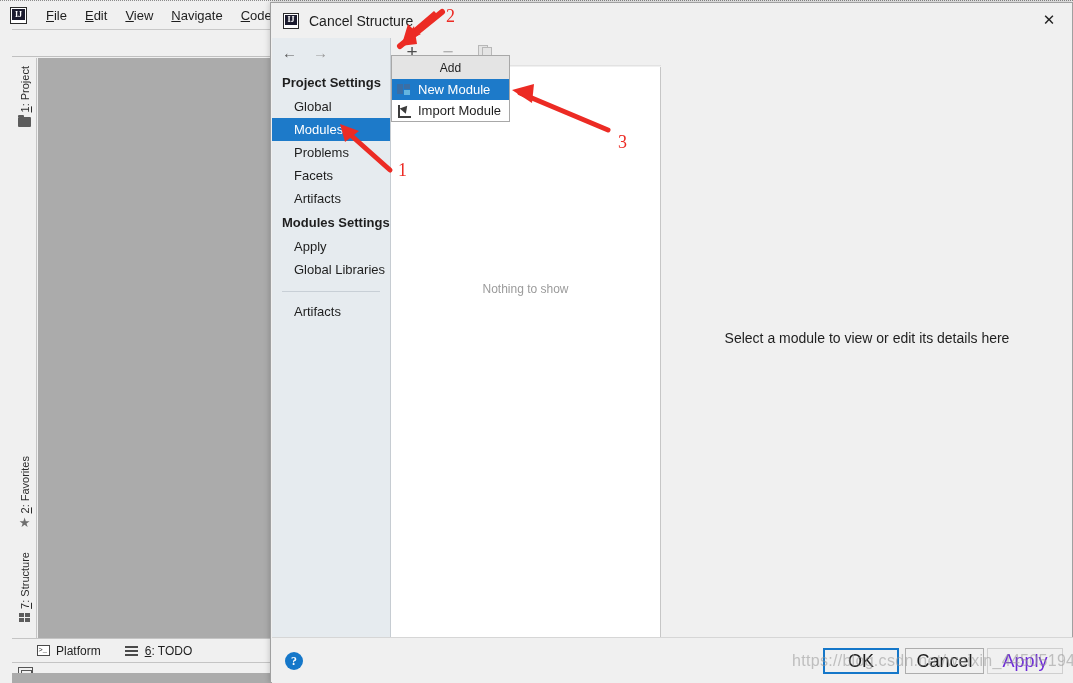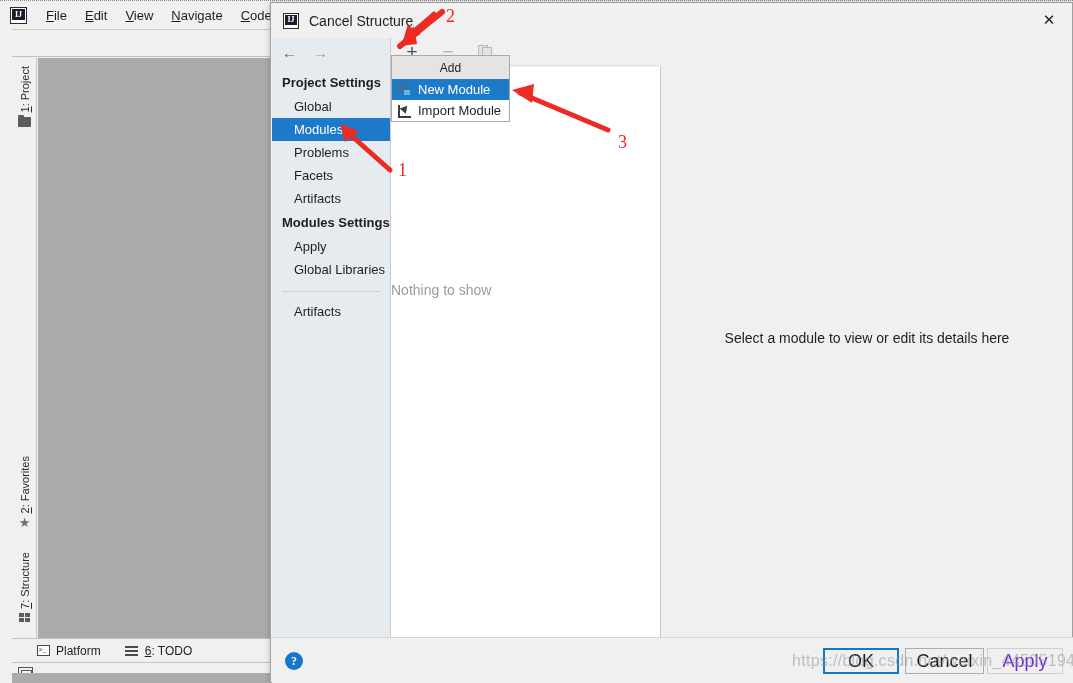--- a/index.html
+++ b/index.html
@@ -325,21 +325,22 @@
   .copy-ico i.b2 { left: 4px; top: 2px; width: 8px; height: 10px; }
   #modules-list {
     position: absolute; left: 0; top: 29px;
     width: 270px; height: 570px;
     background: #ffffff;
     border-right: 1px solid #c6c6c6;
     box-sizing: border-box;
   }
   #nothing-to-show {
     position: absolute; left: 0; right: 0; top: 215px;
-    font-size: 14px; color: #9b9b9b;
+    text-align: center;
+    font-size: 12px; color: #9b9b9b;
   }
 
   
   #dlg-detail {
     position: absolute; left: 391px; top: 35px;
     width: 410px; height: 599px;
     background: #f0f0f0;
     box-sizing: border-box;
     padding-left: 39px;
   }

